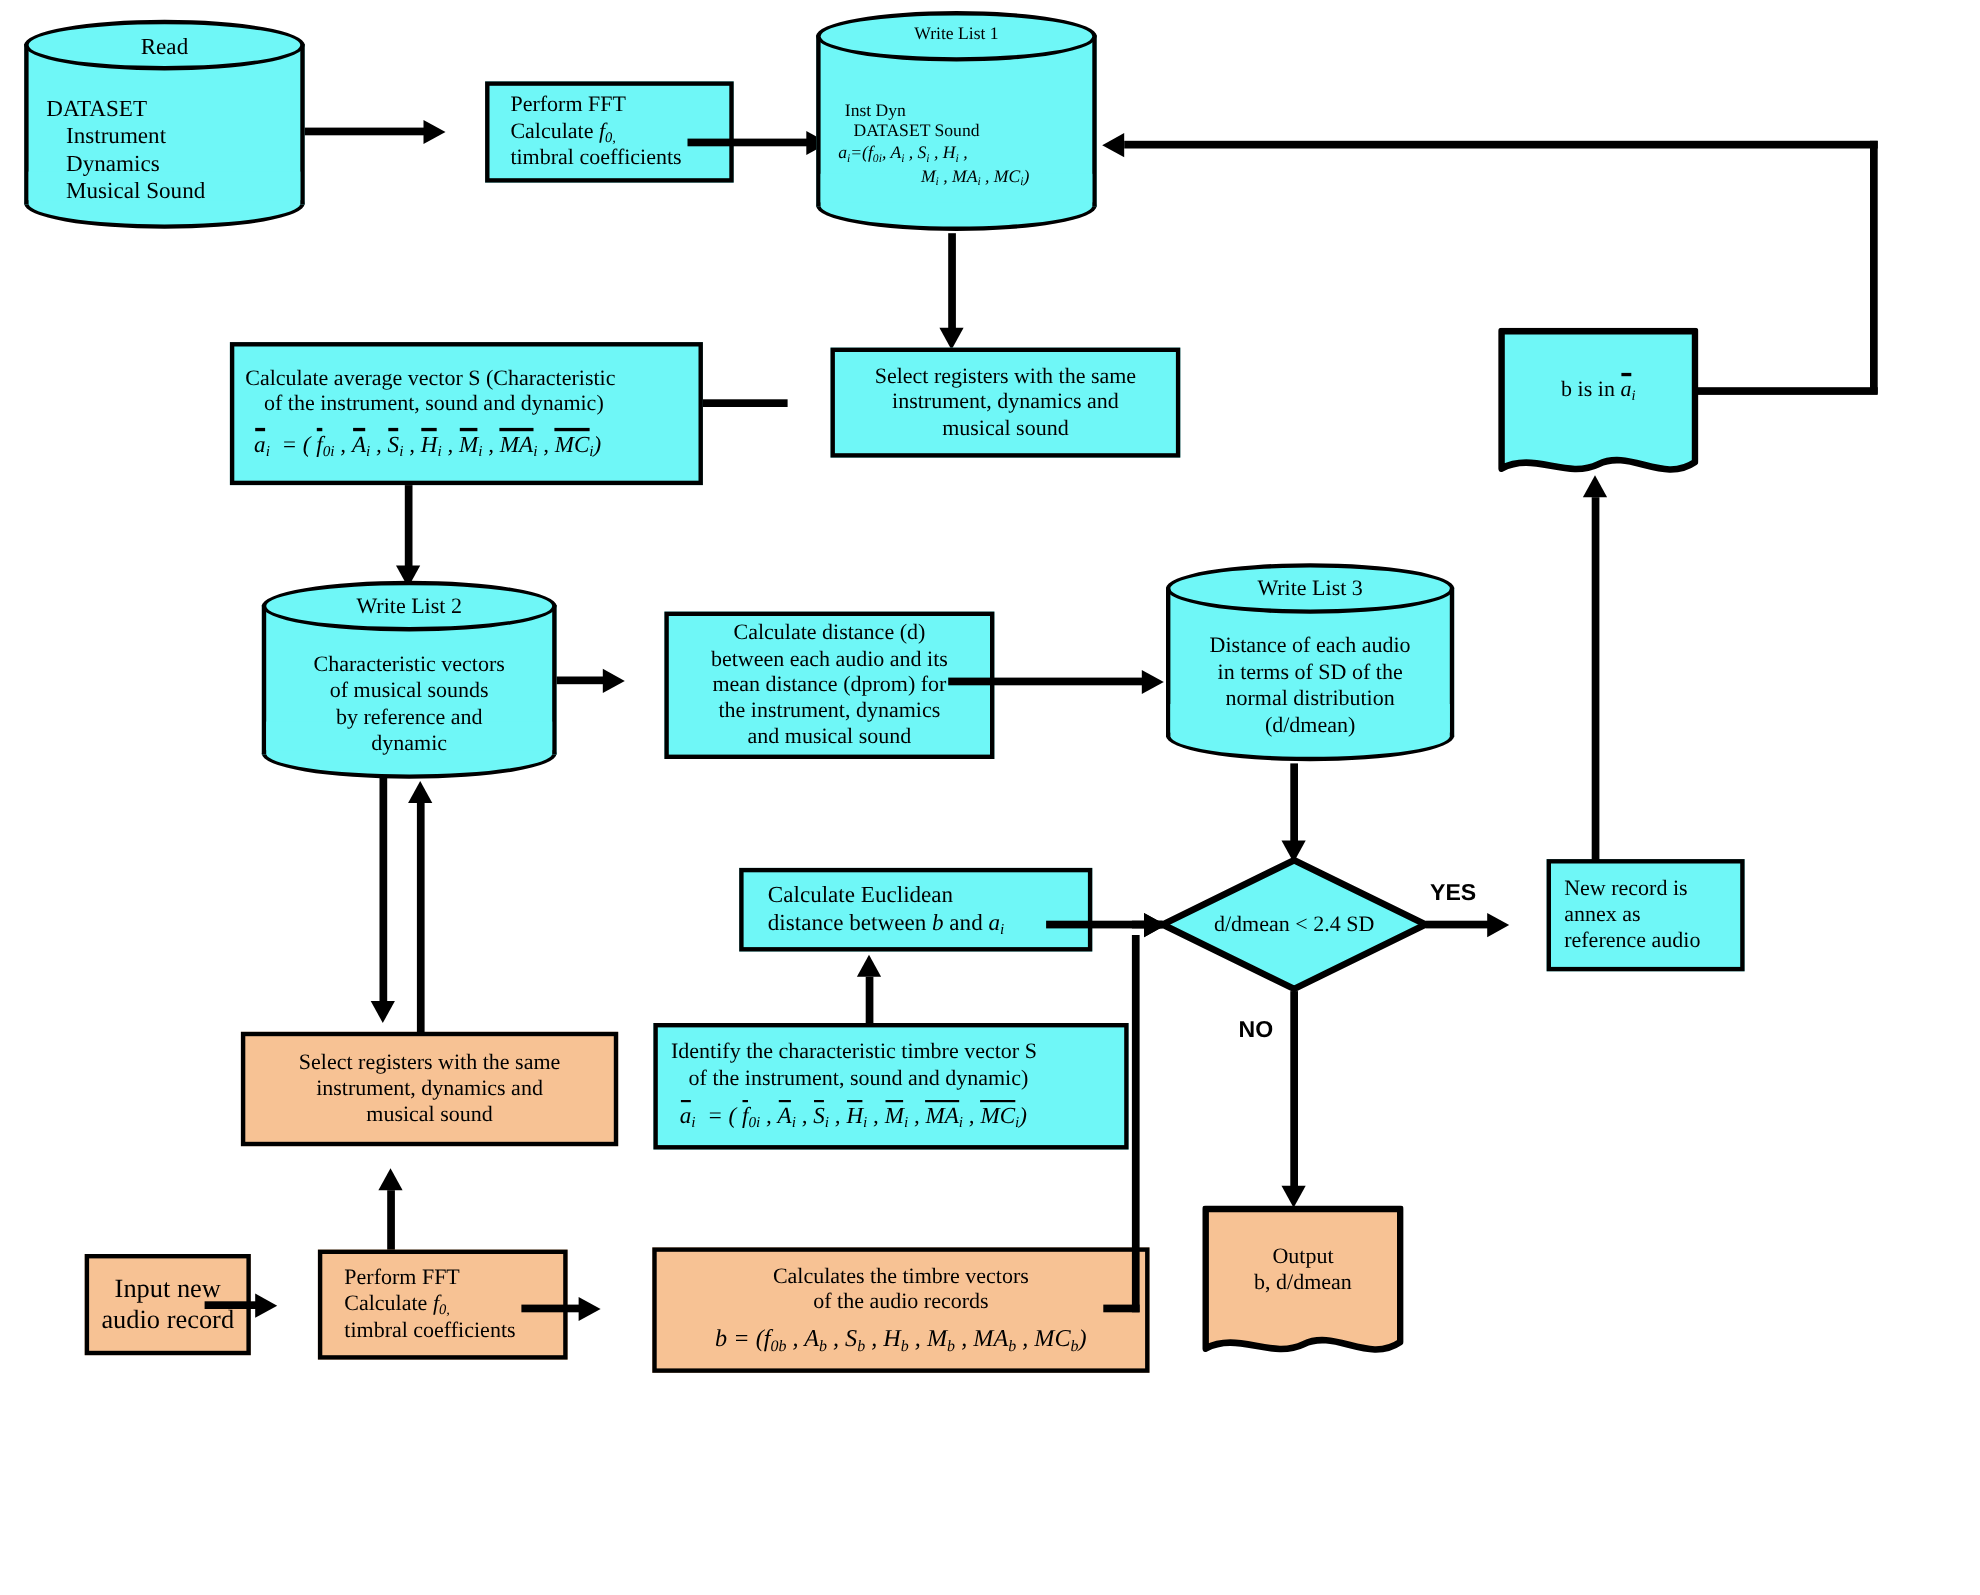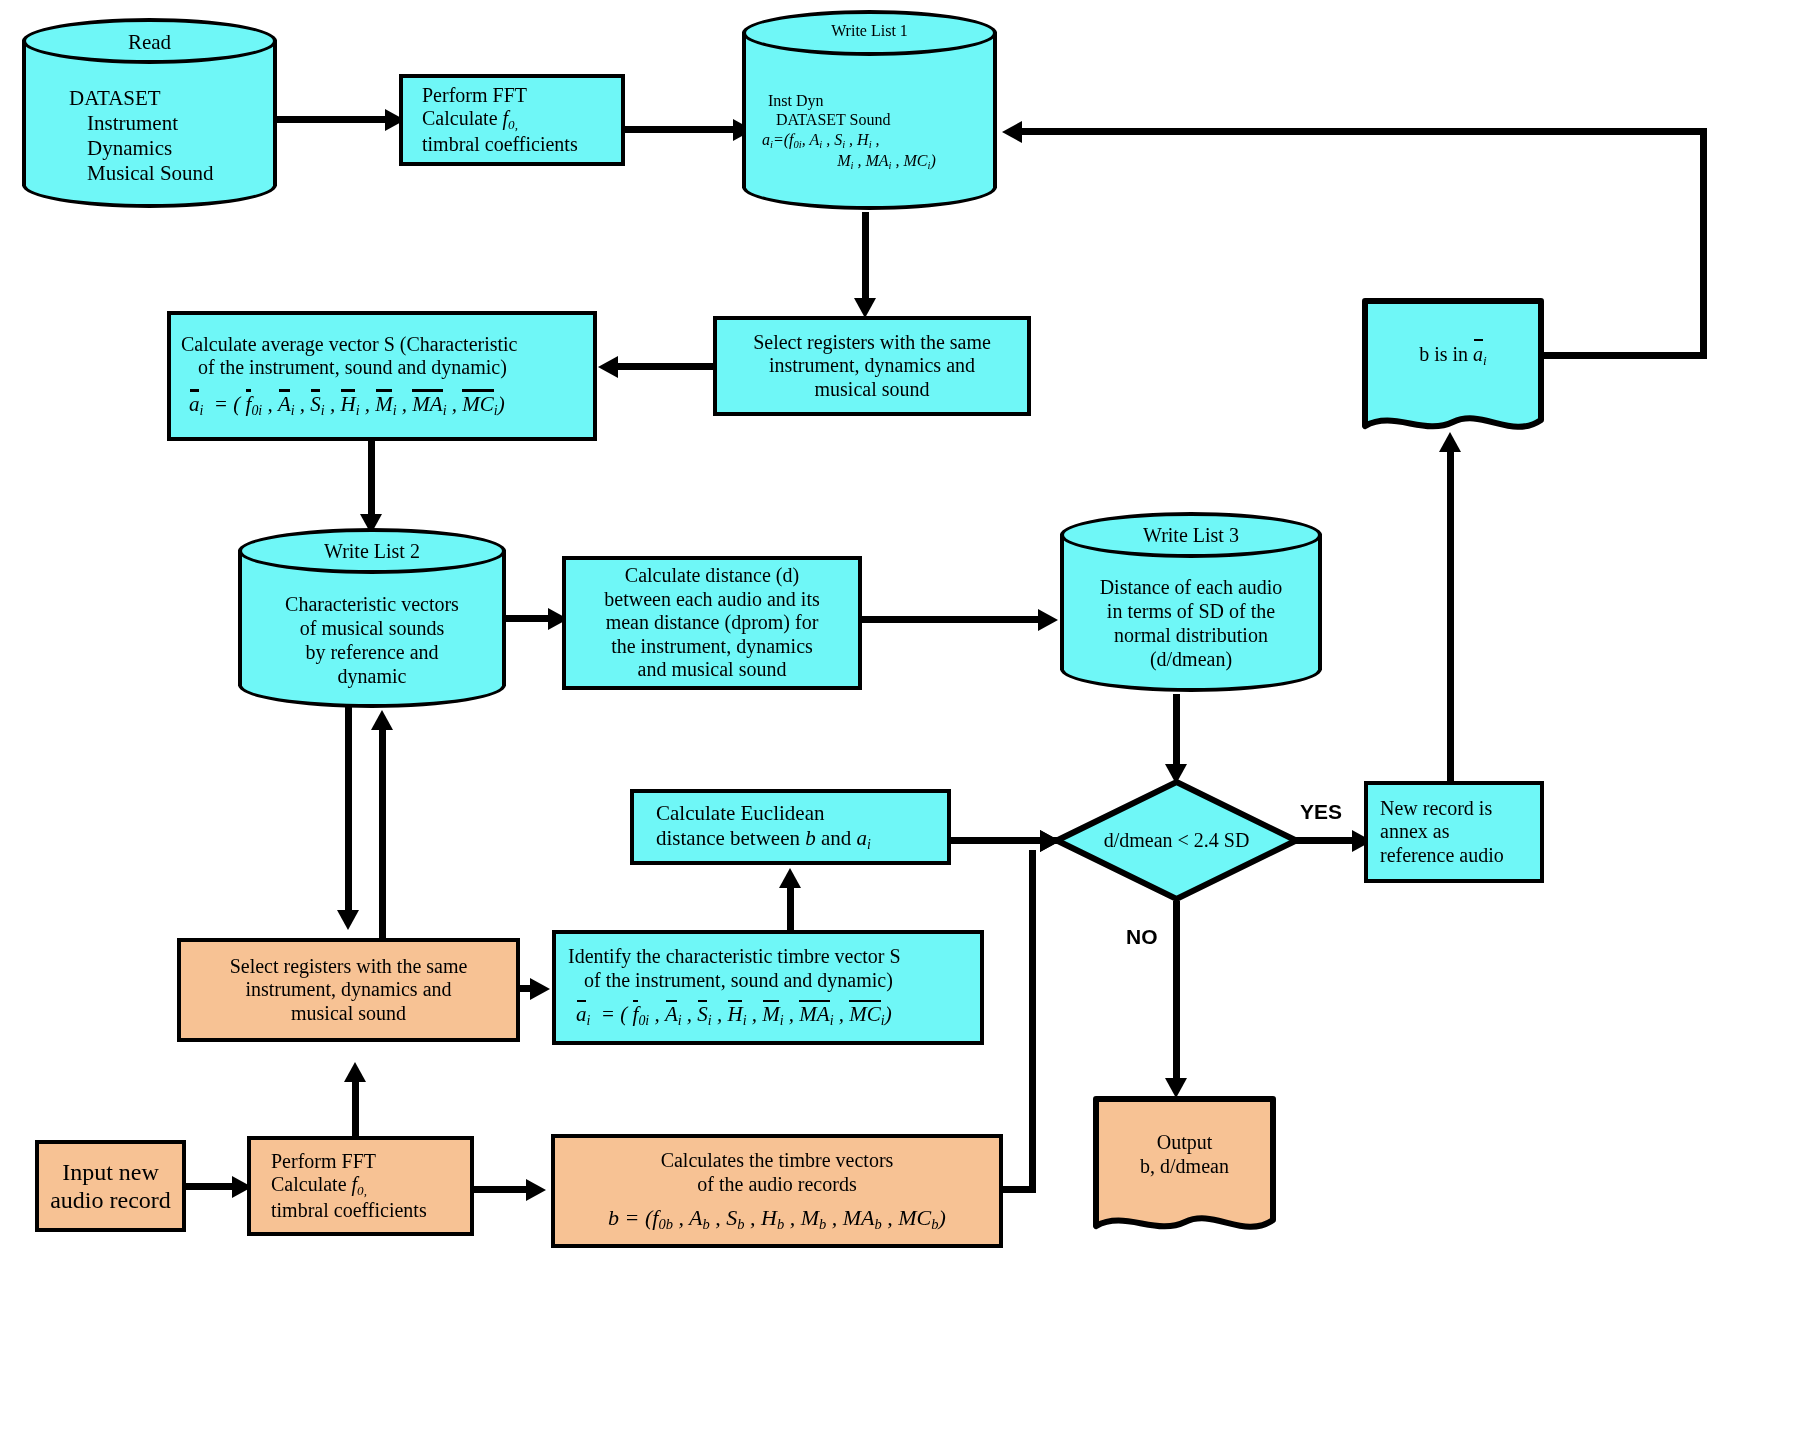--- a/index.html
+++ b/index.html
@@ -1,20 +1,20 @@
 <!DOCTYPE html>
 <html><head>
 <meta charset="utf-8">
 <style>
   html,body{margin:0;padding:0;background:#ffffff;}
   body{font-family:"Liberation Serif","DejaVu Serif",serif;}
   #stage{position:relative;width:1800px;height:1450px;background:#fff;overflow:hidden;}
   .node{position:absolute;box-sizing:border-box;display:flex;flex-direction:column;
         align-items:center;justify-content:center;text-align:center;line-height:1.18;}
-  .rect{border:4px solid #000;background:#6ff7f7;}
+  .rect{border:4px solid #000;background:#6ff7f7;margin-left:42px;}
   .rect.orange{background:#f7c294;}
   .lbl{display:block;white-space:nowrap;}
   .ital{font-style:italic;}
   
   .cyl{position:absolute;text-decoration:underline;}
   .cyl .body{position:absolute;left:0;right:0;top:22px;bottom:22px;background:#6ff7f7;
              border-left:4px solid #000;border-right:4px solid #000;}
   .cyl .top{position:absolute;left:0;right:0;top:0;height:46px;background:#6ff7f7;
             border:4px solid #000;border-radius:50%;box-sizing:border-box;}
   .cyl .bot{position:absolute;left:0;right:0;bottom:0;height:46px;background:#6ff7f7;
@@ -52,21 +52,21 @@
 <body>
 
 <div id="stage">
 
   <div class="cyl" style="left:22px;top:18px;width:255px;height:190px;font-size:21px;">
     <div class="bot"></div>
     <div class="body"></div>
     <div class="bot-mask"></div>
     <div class="top"></div>
     <div class="cap">Read</div>
-    <div class="txt" style="padding-top:46px;align-items:flex-start;padding-left:20px;margin-left:27px;">
+    <div class="txt" style="padding-top:46px;align-items:flex-start;padding-left:20px;">
       <span class="lbl">DATASET</span>
       <span class="lbl" style="padding-left:18px">Instrument</span>
       <span class="lbl" style="padding-left:18px">Dynamics</span>
       <span class="lbl" style="padding-left:18px">Musical Sound</span>
     </div>
   </div>
 
   <div class="ln" style="left:277px;top:116px;width:110px;height:7px;"></div>
   <div class="arrow ar-r" style="left:385px;top:109px;"></div>
 

